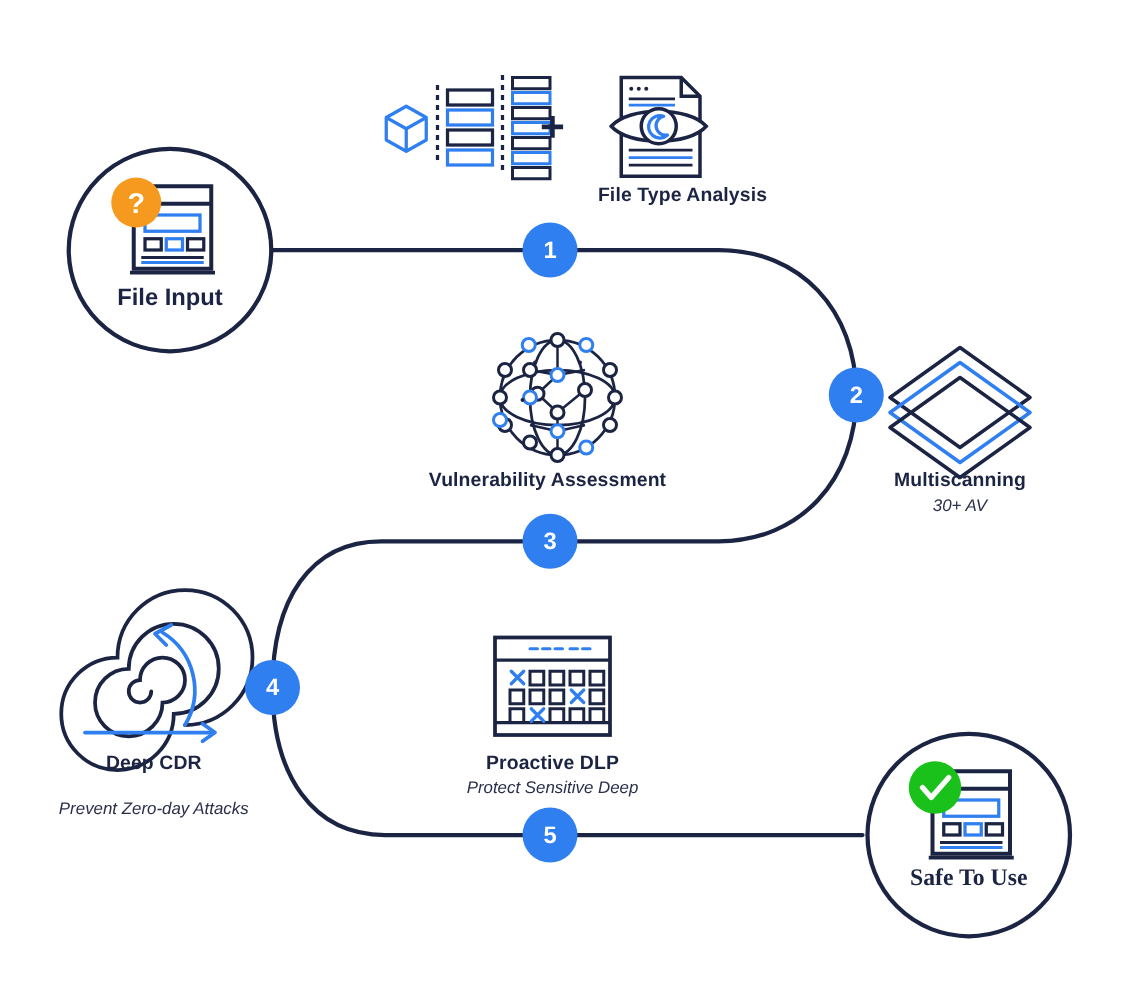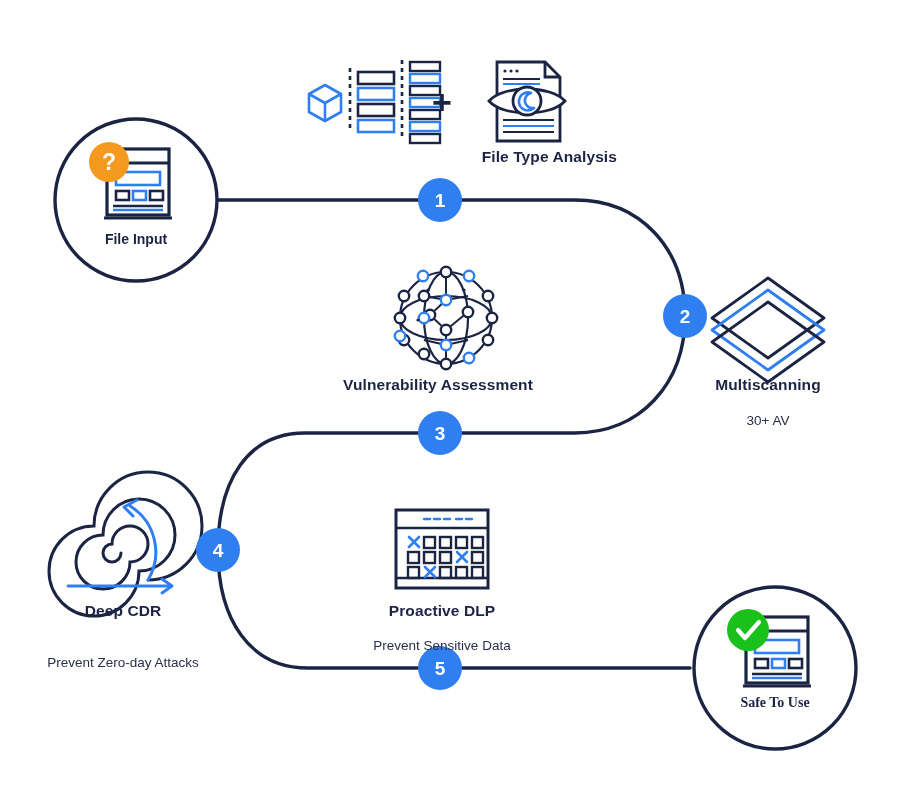--- a/index.html
+++ b/index.html
@@ -35,28 +35,28 @@
   }
   .label-title {
     font-size: 15.5px;
     font-weight: bold;
     letter-spacing: 0.1px;
     line-height: 19px;
     white-space: nowrap;
   }
   .label-sub {
     font-size: 13.5px;
+    font-style: italic;
     font-weight: normal;
     line-height: 18px;
     white-space: nowrap;
     color: #2a2f4a;
-    margin-top: 16px;
   }
   .node-label {
-    font-size: 14px;
+    font-size: 19px;
     font-weight: bold;
     color: #1c2443;
     line-height: 18px;
     white-space: nowrap;
   }
   .step-num {
     position: absolute;
     color: #ffffff;
     font-size: 19px;
     font-weight: bold;
@@ -300,32 +300,32 @@
     </g>
   </svg>
 
   <div class="label node-label" style="left:36px; top:230px; width:200px;">File Input</div>
 
   <div class="label node-label" style="left:675px; top:694px; width:200px;font-family:Liberation Serif, serif;">Safe To Use</div>
 
   <div class="plus-sign" style="left:432px; top:85px;">+</div>
 
 
-  <div class="label label-title" style="left:407px; top:147px; width:210px;text-align:right;">File Type Analysis</div>
+  <div class="label label-title" style="left:441px; top:147px; width:210px;">File Type Analysis</div>
 
   <div class="label label-title" style="left:693px; top:375px; width:150px;">Multiscanning</div>
   <div class="label label-sub" style="left:693px; top:396px; width:150px;">30+ AV</div>
 
   <div class="label label-title" style="left:318px; top:375px; width:240px;">Vulnerability Assessment</div>
 
   <div class="label label-title" style="left:23px; top:601px; width:200px;">Deep CDR</div>
   <div class="label label-sub" style="left:23px; top:638px; width:200px;">Prevent Zero-day Attacks</div>
 
   <div class="label label-title" style="left:342px; top:601px; width:200px;">Proactive DLP</div>
-  <div class="label label-sub" style="left:342px; top:621px; width:200px;">Prevent Sensitive Data</div>
+  <div class="label label-sub" style="left:342px; top:621px; width:200px;">Protect Sensitive Deep</div>
 
   <div class="step-num" style="left:420px; top:191px; width:40px;">1</div>
   <div class="step-num" style="left:665px; top:307px; width:40px;">2</div>
   <div class="step-num" style="left:420px; top:424px; width:40px;">3</div>
   <div class="step-num" style="left:198px; top:541px; width:40px;">4</div>
   <div class="step-num" style="left:420px; top:659px; width:40px;">5</div>
 
 </div>
 
 </body></html>

